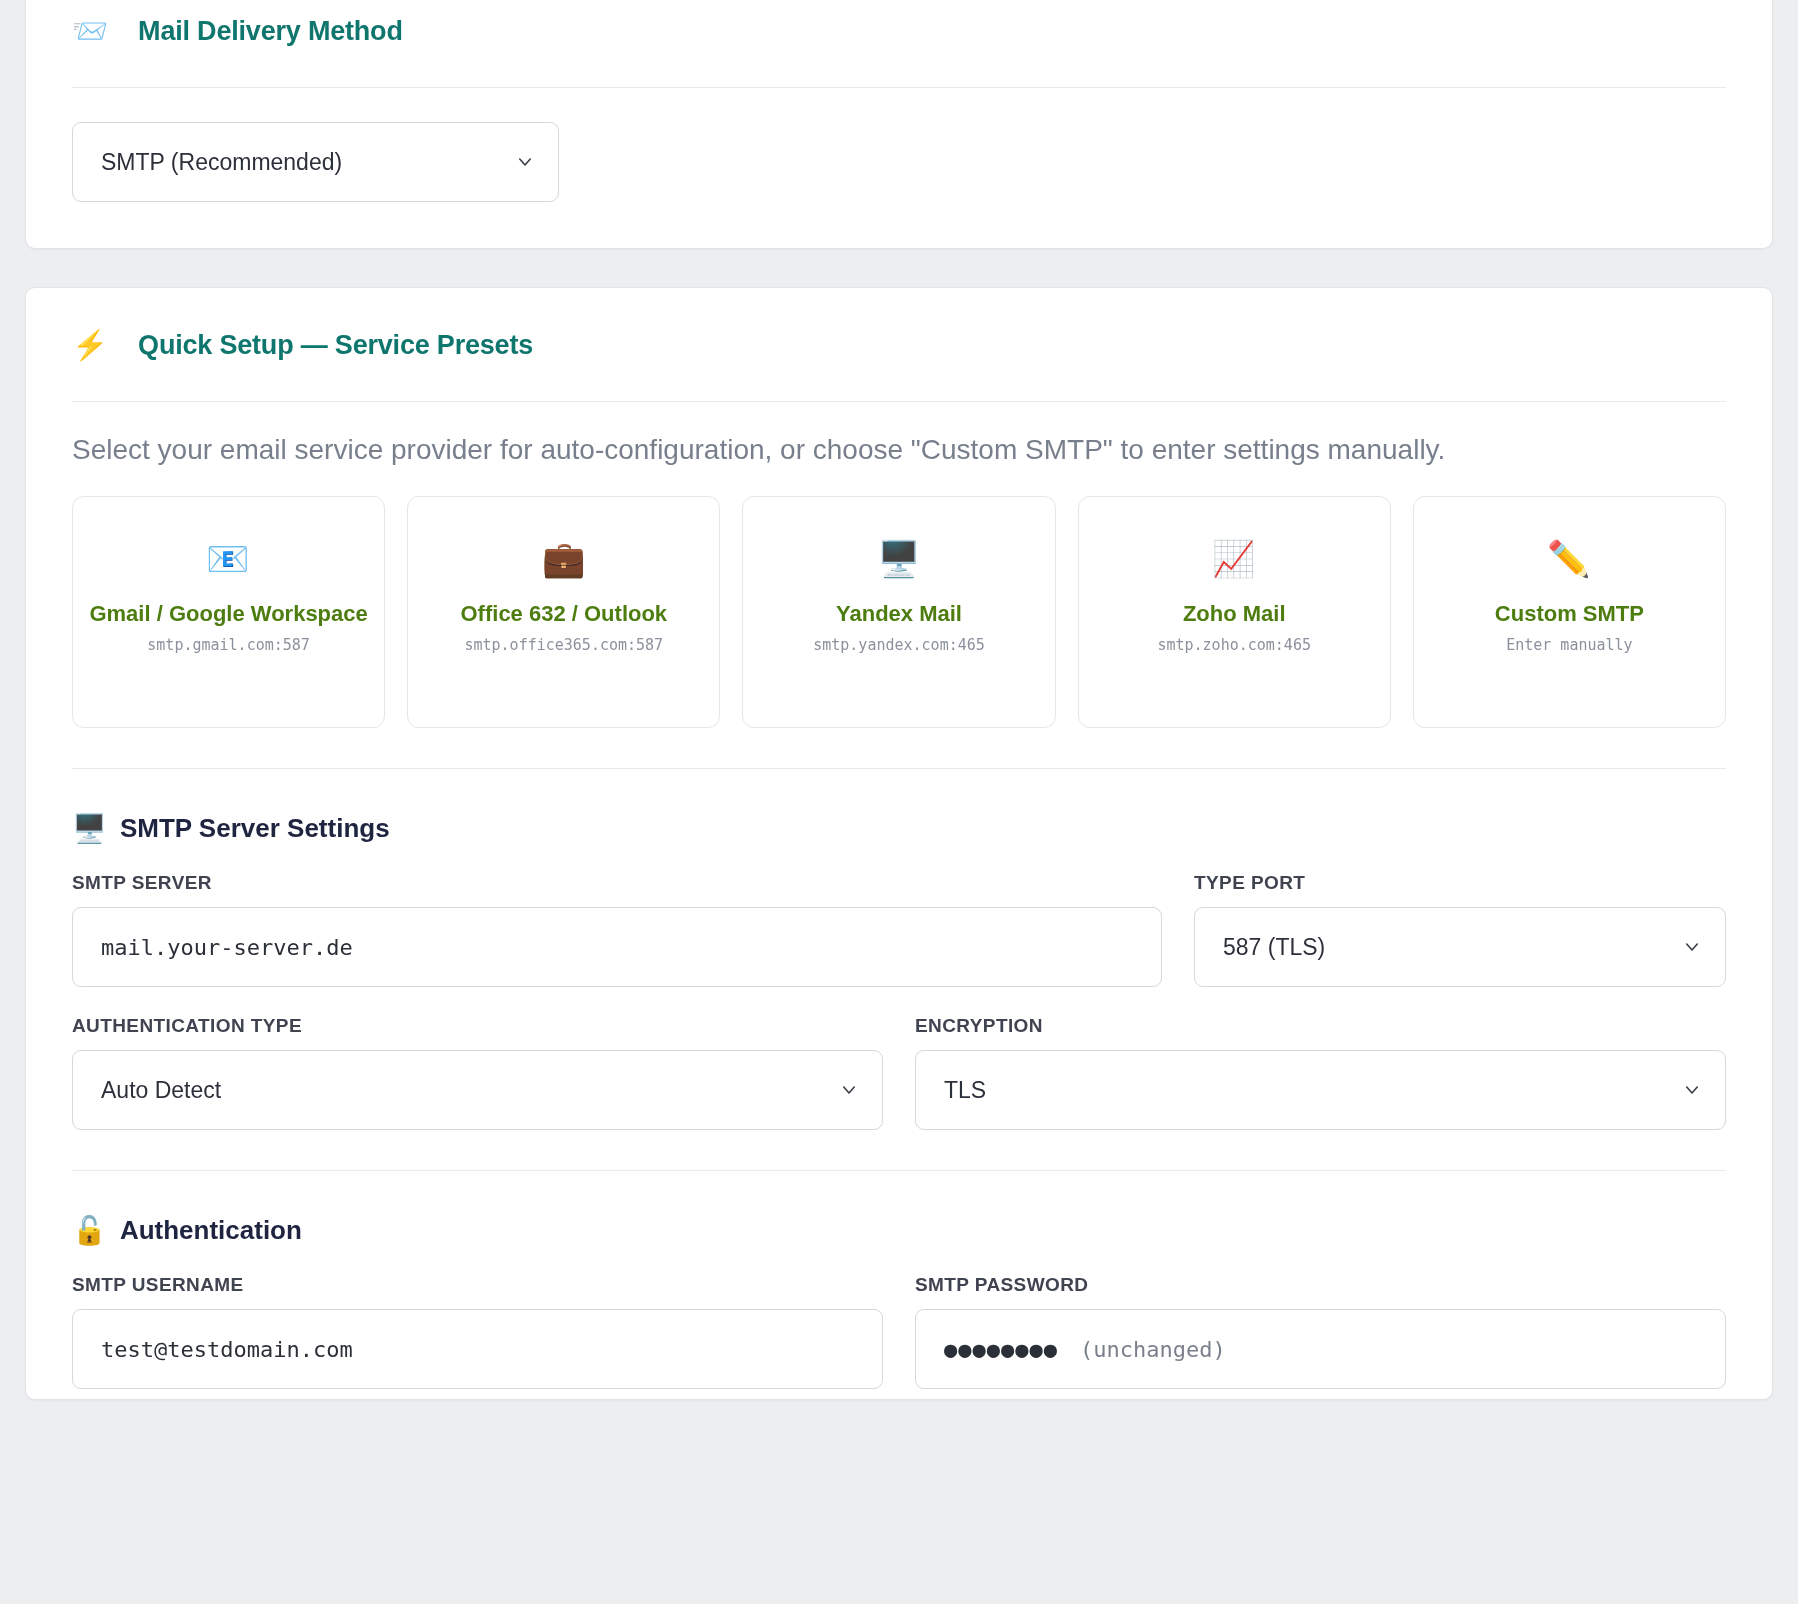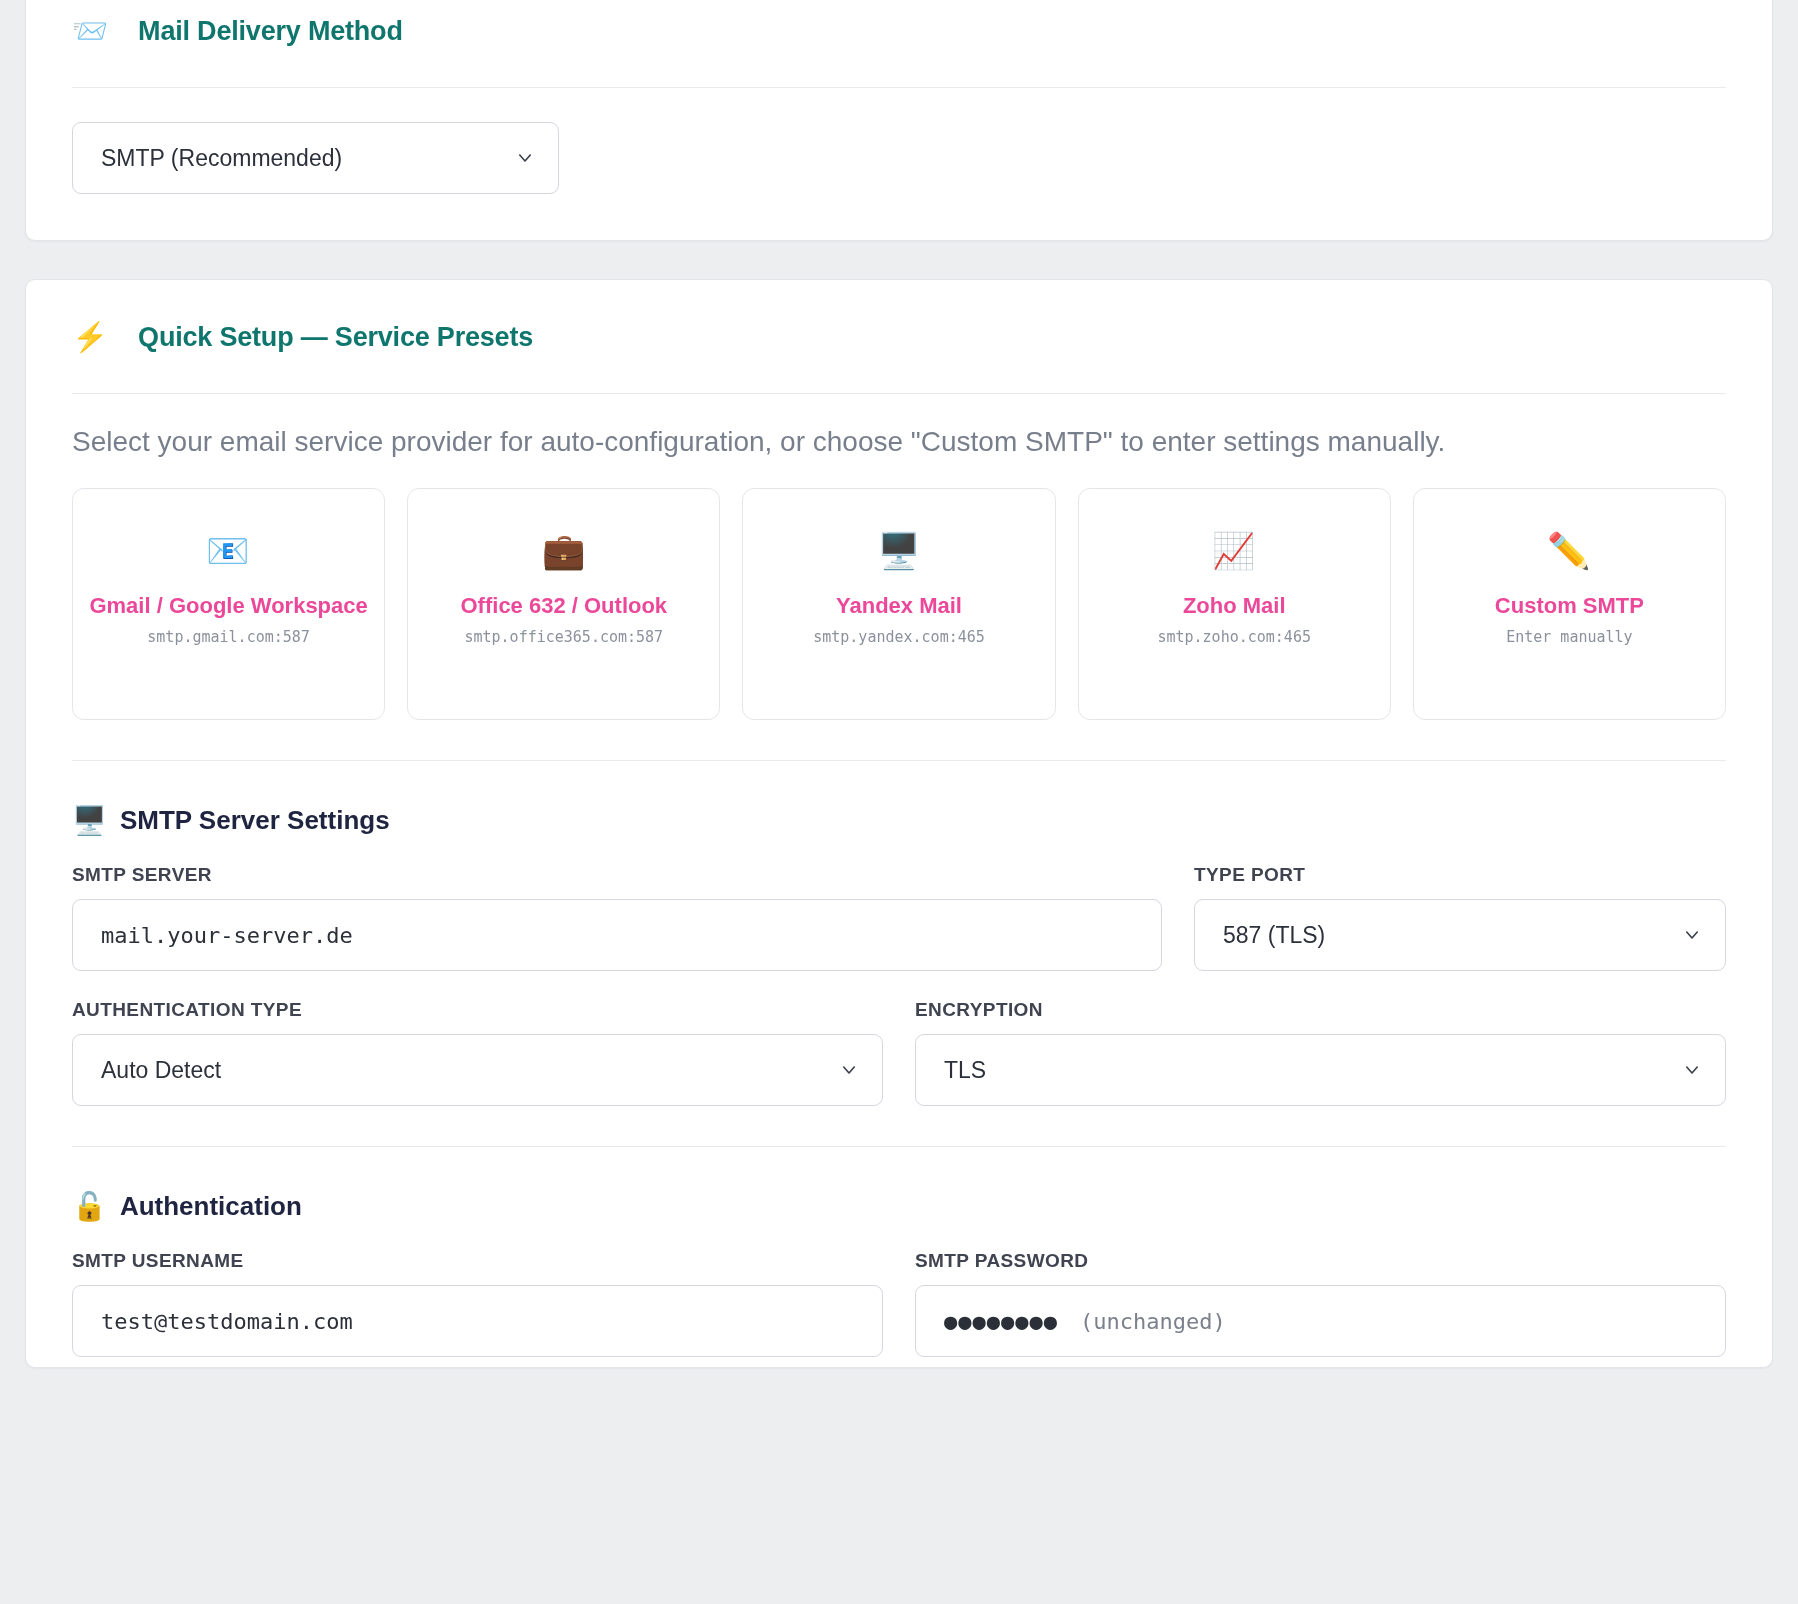--- a/index.html
+++ b/index.html
@@ -87,21 +87,21 @@
   
   .field-label {
     font-size: 19px;
     font-weight: bold;
     color: #3f4450;
     letter-spacing: 0.4px;
     margin-bottom: 13px;
   }
   .select-box, .text-box {
     position: relative;
-    height: 72px;
+    height: 80px;
     border: 1px solid #d4d7dd;
     border-radius: 9px;
     background: #fff;
     display: flex;
     align-items: center;
     padding: 0 22px 0 28px;
     font-size: 23px;
     color: #2c303a;
   }
   .select-box .chev {
@@ -148,21 +148,21 @@
   }
   .preset-card .picon {
     font-size: 35px;
     line-height: 1;
     display: block;
     margin-bottom: 22px;
   }
   .preset-card .pname {
     font-size: 22px;
     font-weight: bold;
-    color: #ec4899;
+    color: #4d7c0f;
     line-height: 1.42;
   }
   .preset-card .phost {
     font-family: "DejaVu Sans Mono", monospace;
     font-size: 15px;
     color: #8b919c;
     margin-top: 6px;
     line-height: 1.4;
   }
 

